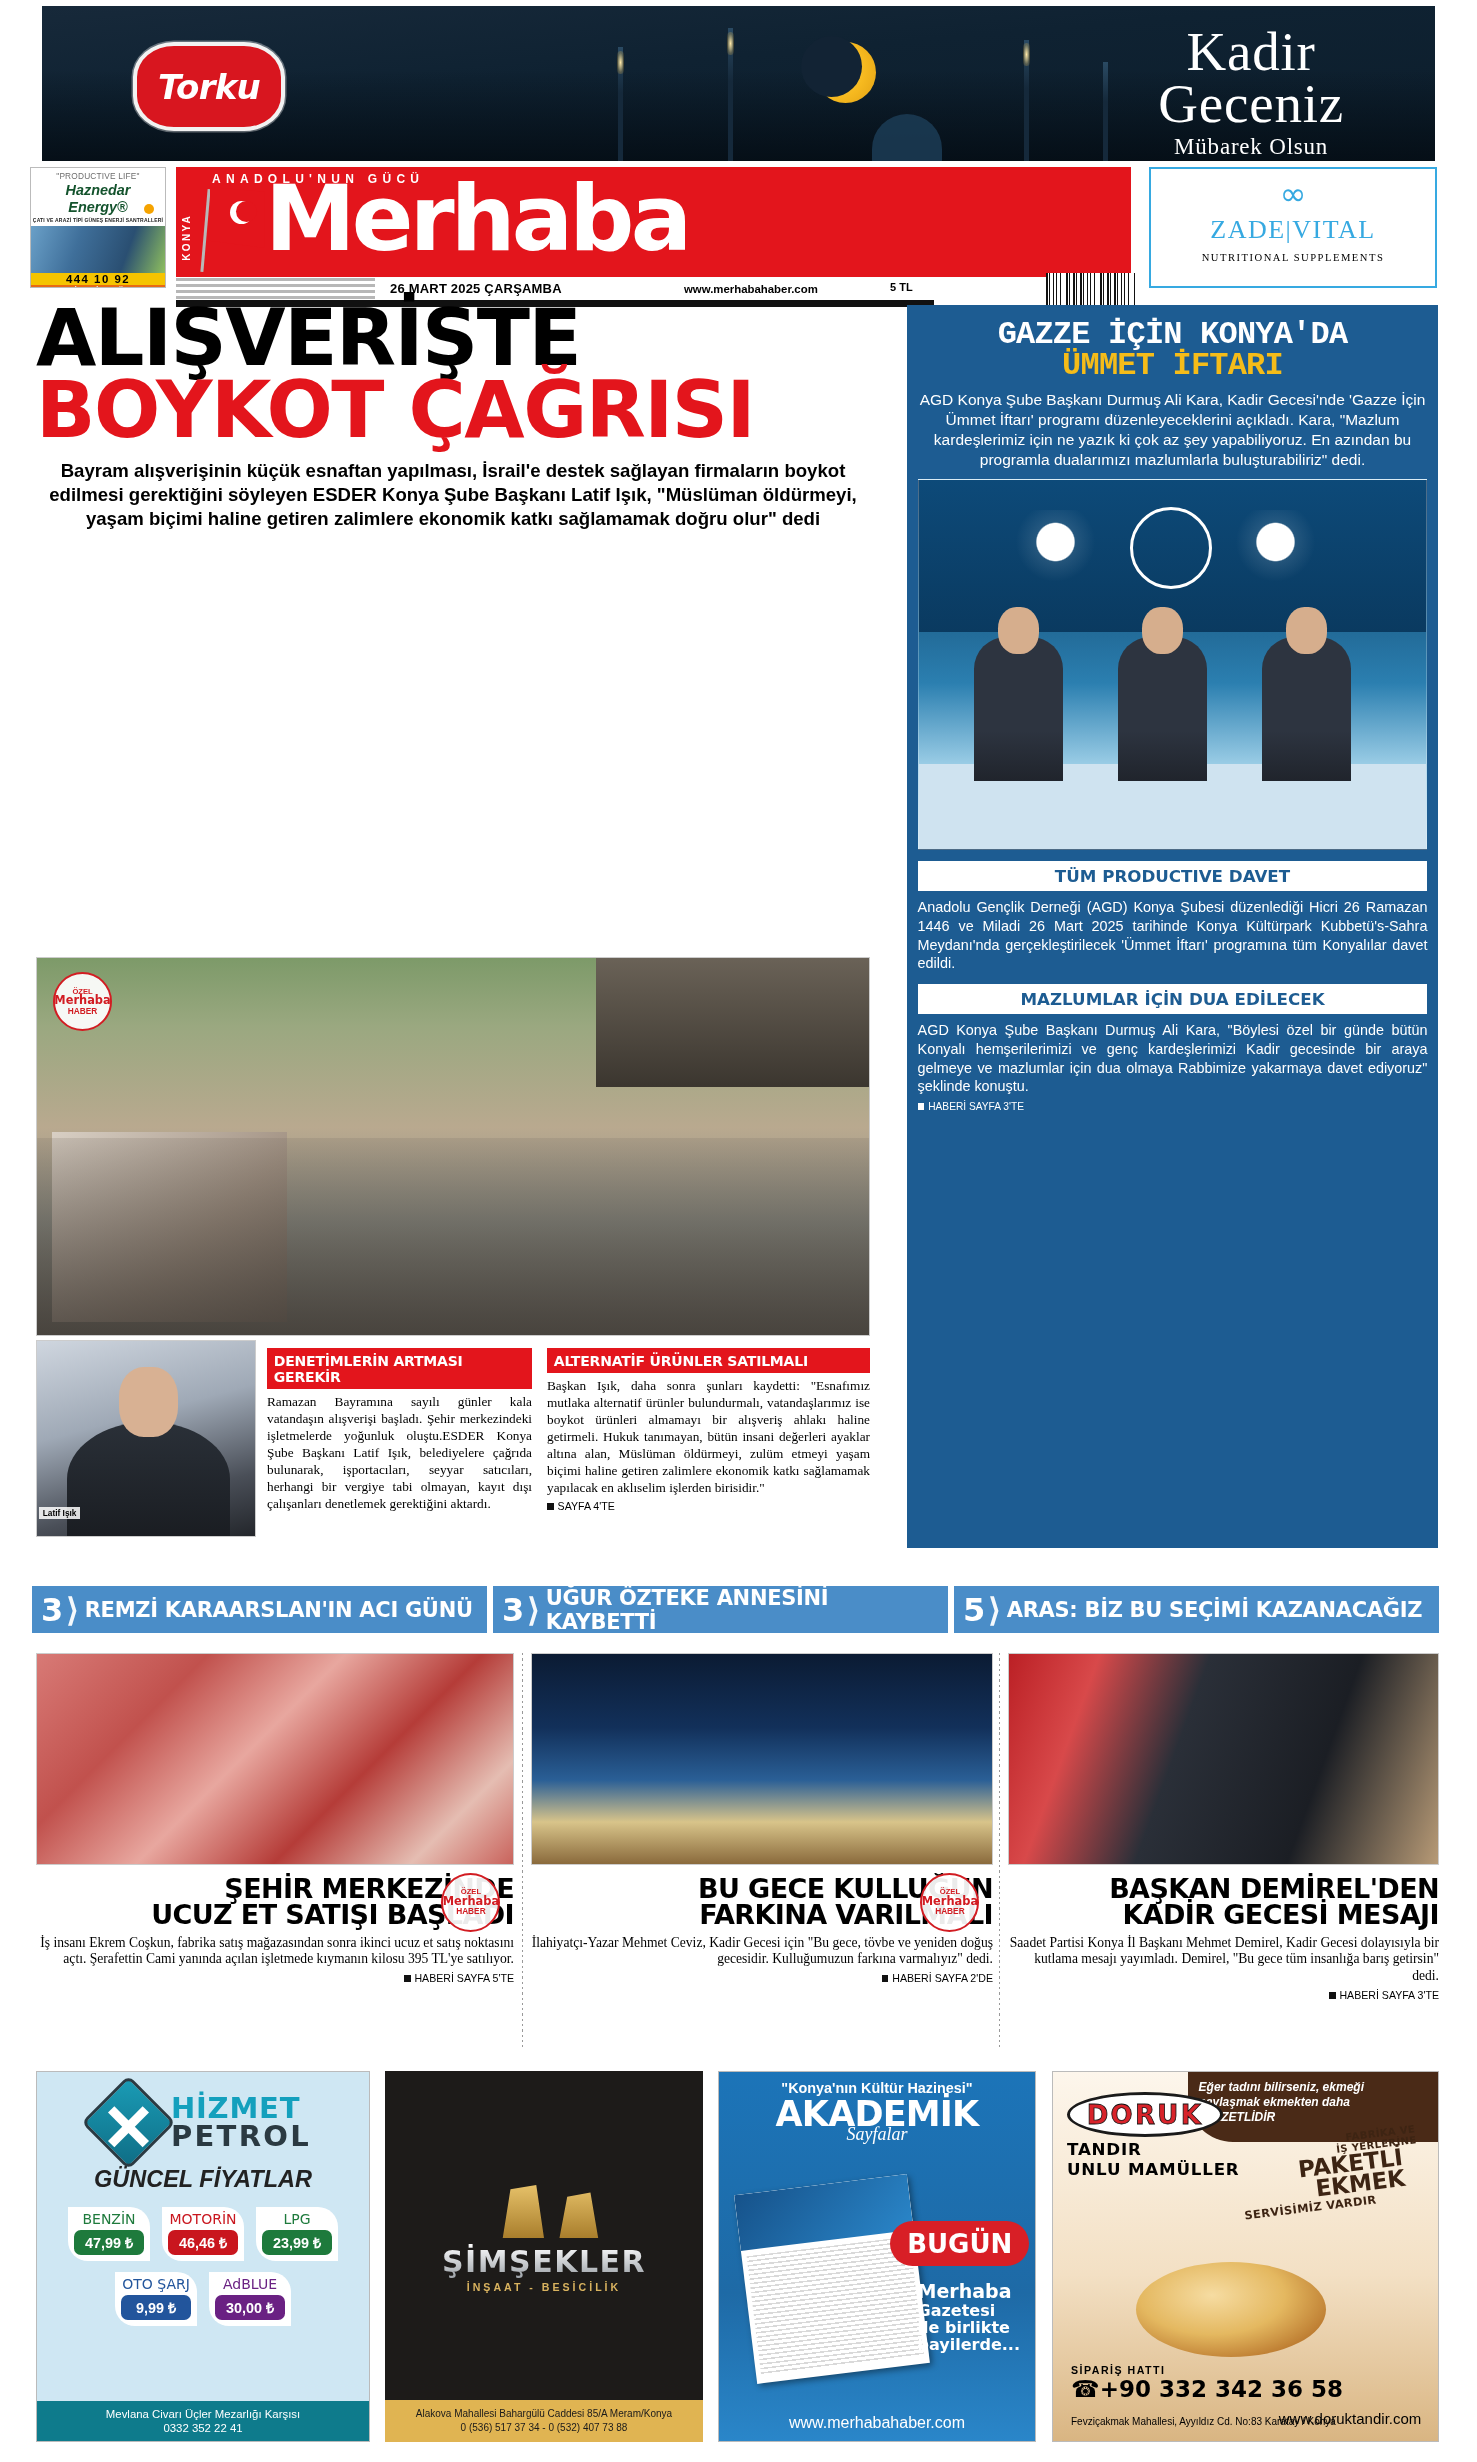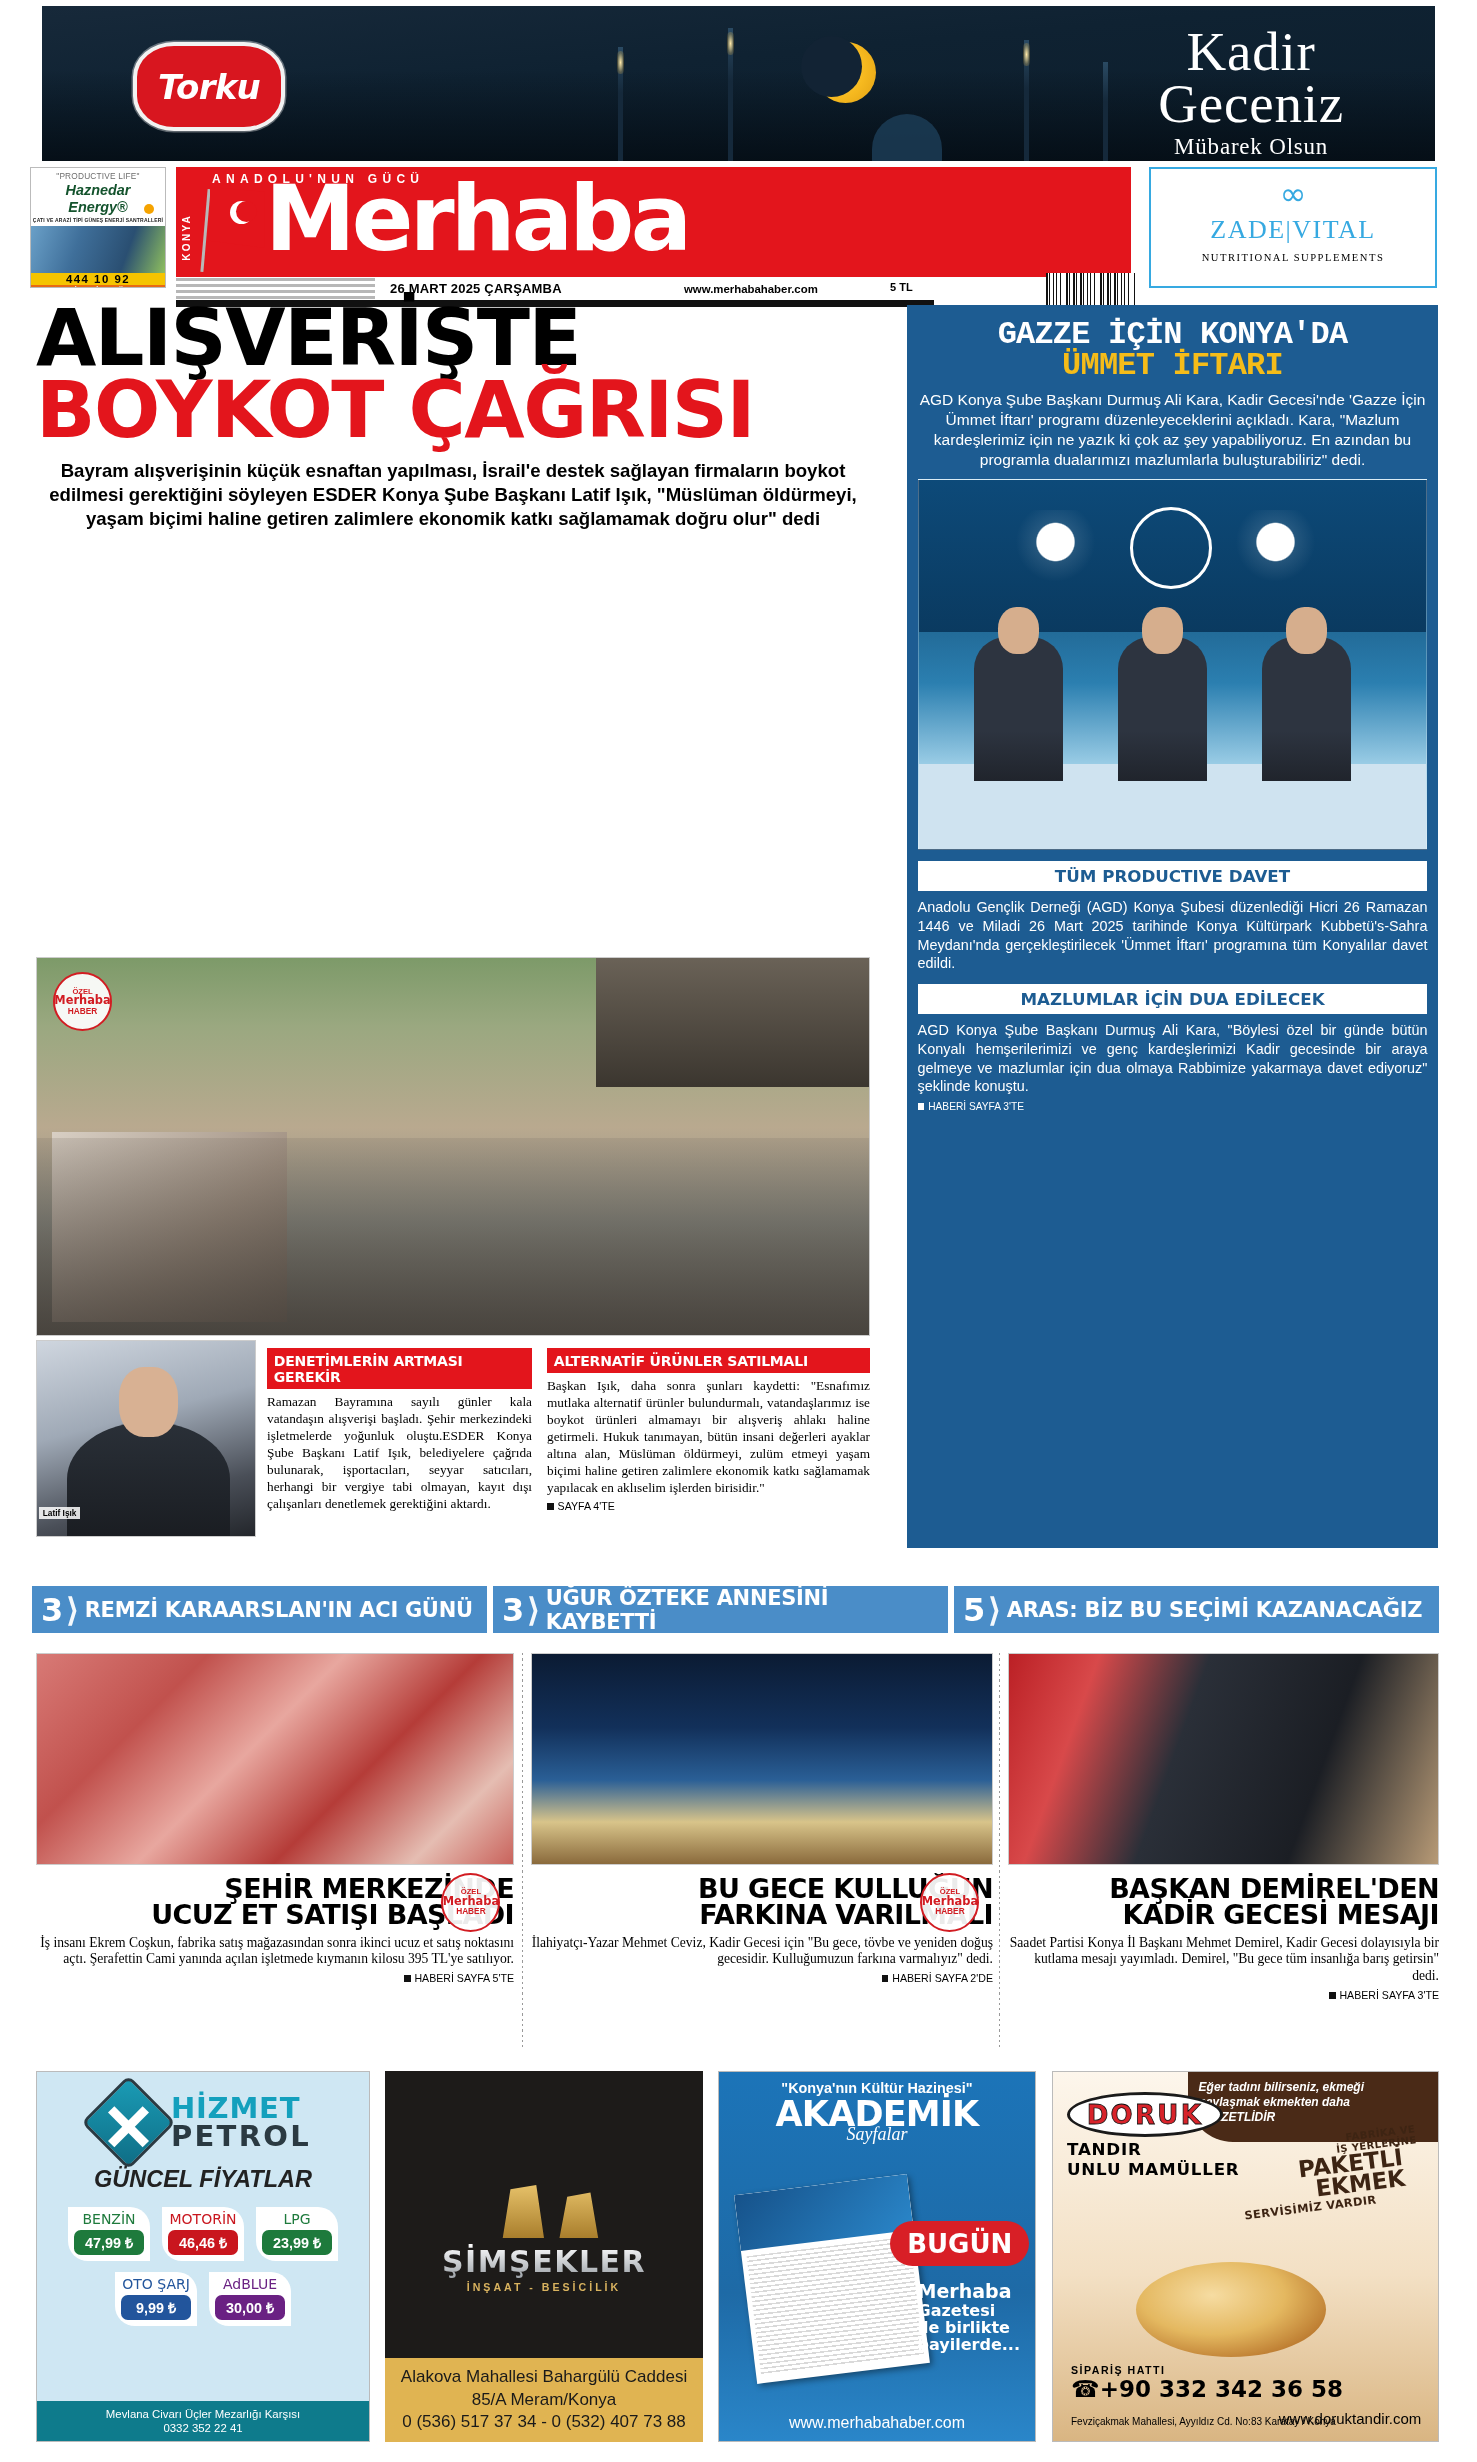--- a/index.html
+++ b/index.html
@@ -213,21 +213,21 @@
   
   .ad2 { left:349px; width:318px; background:#1d1b19; }
   .ad2 .mark { text-align:center; margin-top:114px; }
   .ad2 .bld { display:inline-block; width:129px; height:53px;
     background:linear-gradient(180deg,#e6c169,#a97e2c); clip-path:polygon(18% 100%,24% 8%,44% 0,50% 100%, 62% 100%, 68% 22%, 86% 14%, 92% 100%); }
   .ad2 .nm { text-align:center; font-size:30px; font-weight:bold; letter-spacing:1.5px; margin-top:3px;
     background:linear-gradient(180deg,#ffffff,#9aa0a6); -webkit-background-clip:text; background-clip:text; color:transparent;
     font-family:"DejaVu Sans", sans-serif; }
   .ad2 .sb { text-align:center; font-size:10.6px; letter-spacing:3px; color:#d9b35f; font-weight:bold; margin-top:1.5px; }
   .ad2 .foot { position:absolute; left:0; bottom:0; width:100%; background:#e0b452; color:#1a1a1a;
-    text-align:center; font-size:17px; padding:7.6px 0; line-height:1.35; }
+    text-align:center; font-size:10px; padding:7.6px 0; line-height:1.35; }
   
   .ad3 { left:682px; width:318px; background:linear-gradient(180deg,#1c74b8,#1e6aa6 60%,#2a86c9); border:0.8px solid #bbb;}
   .ad3 .q { text-align:center; color:#fff; font-size:14.4px; font-weight:bold; margin-top:7.6px; }
   .ad3 .big { text-align:center; color:#fff; font-size:35px; font-weight:bold; line-height:.9; margin-top:3px;
     font-family:"DejaVu Sans", sans-serif; letter-spacing:-0.8px; }
   .ad3 .scr { text-align:center; color:#fff; font-size:18px; font-style:italic; font-family:"Liberation Serif", serif;
     margin-top:-6px; }
   .ad3 .paper { position:absolute; left:26px; top:112px; width:174px; height:190px; background:#fff;
     transform:rotate(-7deg); box-shadow:2.3px 3px 6.8px rgba(0,0,0,.4); overflow:hidden; }
   .ad3 .paper .top { height:56px; background:linear-gradient(135deg,#16528a,#2a86c9); }

